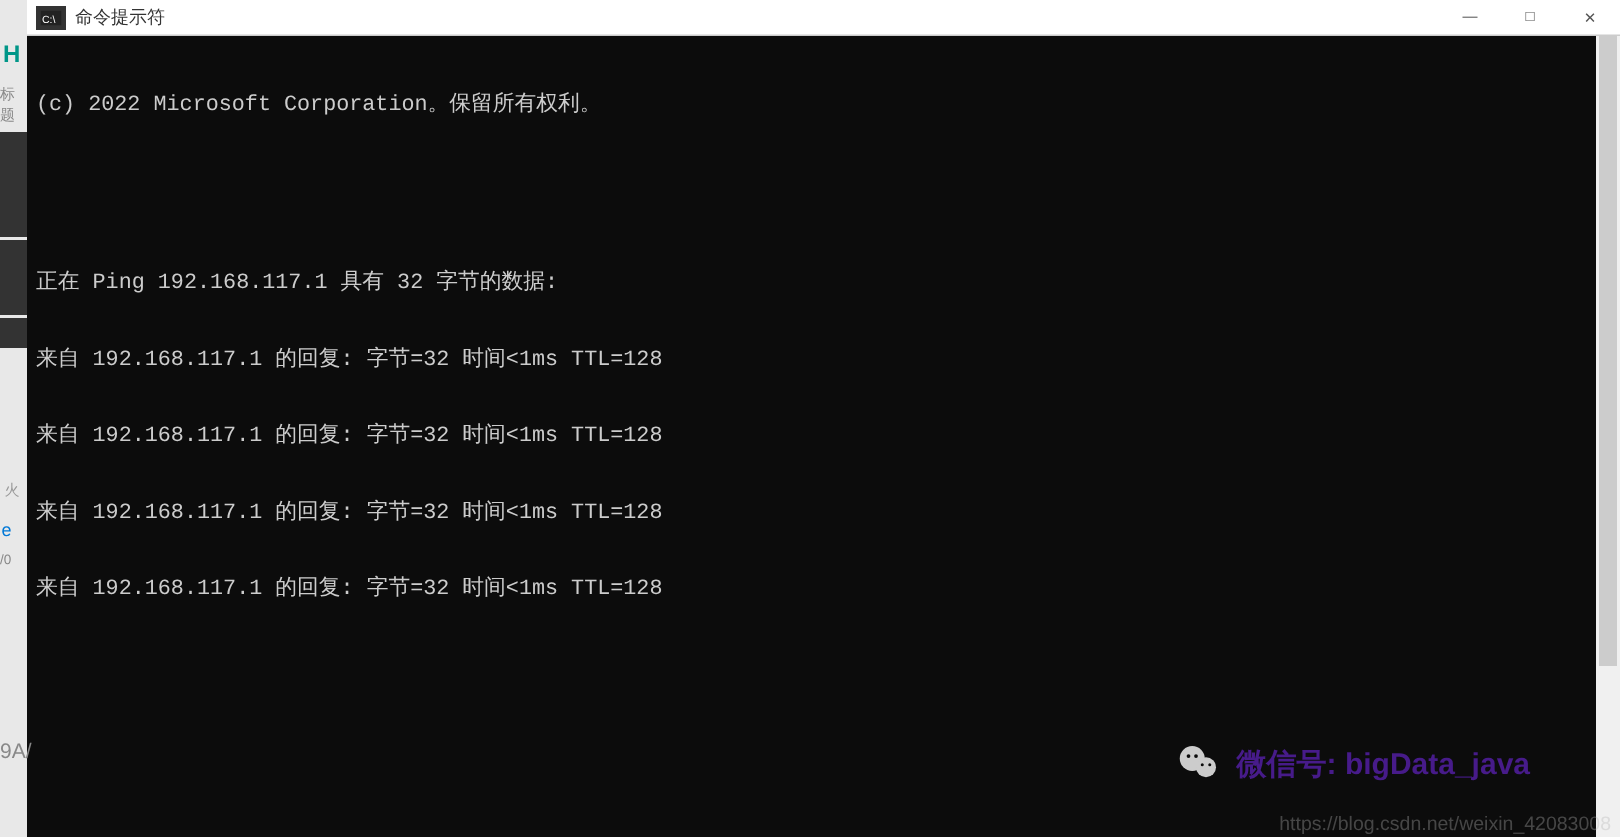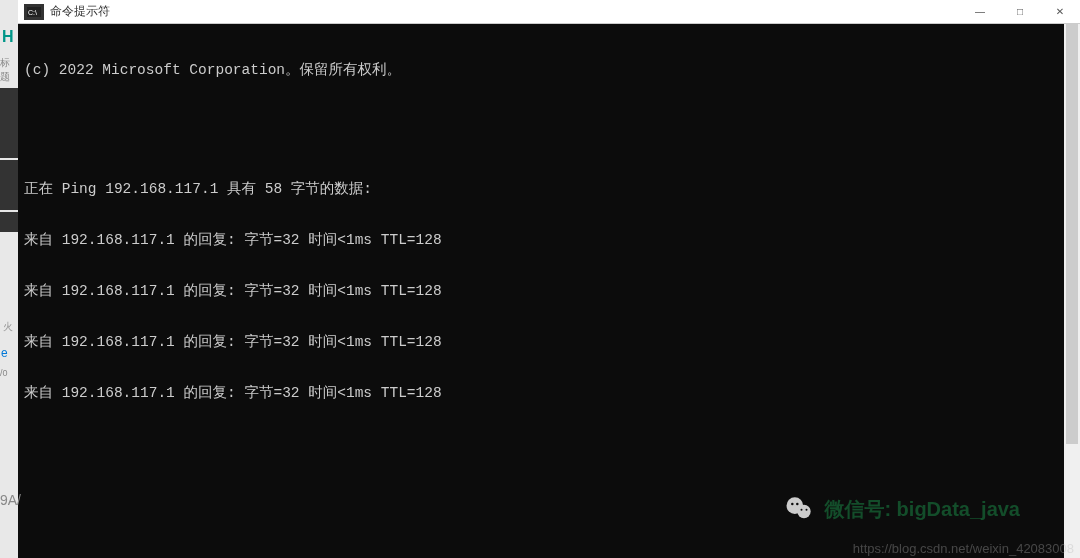--- a/index.html
+++ b/index.html
@@ -149,21 +149,21 @@
     .terminal .line {
       display: block;
       white-space: pre;
     }
     .watermark {
       position: absolute;
       right: 60px;
       bottom: 34px;
       display: flex;
       align-items: center;
-      color: #14532d;
+      color: #4c1d95;
       font-family: "Microsoft YaHei", Arial;
       font-size: 20px;
       font-weight: bold;
       z-index: 5;
       opacity: 0.92;
     }
     .watermark .wechat-icon {
       width: 30px;
       height: 30px;
       margin-right: 10px;
@@ -222,21 +222,21 @@
       <div class="ctrl">—</div>
       <div class="ctrl">□</div>
       <div class="ctrl">✕</div>
     </div>
   </div>
 
   <div class="terminal">
     <span class="line">(c) 2022 Microsoft Corporation。保留所有权利。</span>
     <span class="line"></span>
     <span class="line"></span>
-    <span class="line">正在 Ping 192.168.117.1 具有 58 字节的数据:</span>
+    <span class="line">正在 Ping 192.168.117.1 具有 32 字节的数据:</span>
     <span class="line">来自 192.168.117.1 的回复: 字节=32 时间&lt;1ms TTL=128</span>
     <span class="line">来自 192.168.117.1 的回复: 字节=32 时间&lt;1ms TTL=128</span>
     <span class="line">来自 192.168.117.1 的回复: 字节=32 时间&lt;1ms TTL=128</span>
     <span class="line">来自 192.168.117.1 的回复: 字节=32 时间&lt;1ms TTL=128</span>
     <span class="line"></span>
     
     
     
     
     <span class="line"></span>

